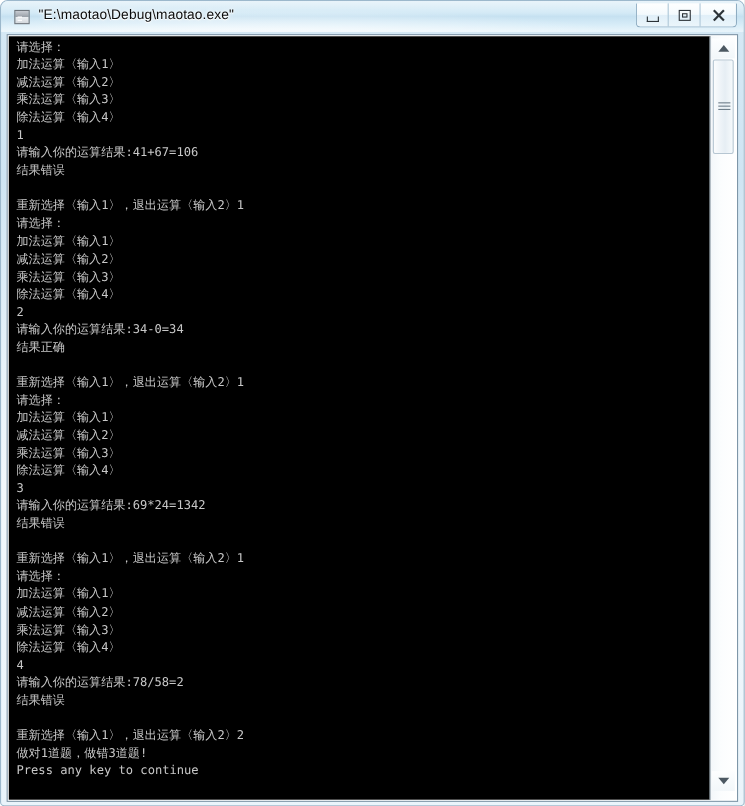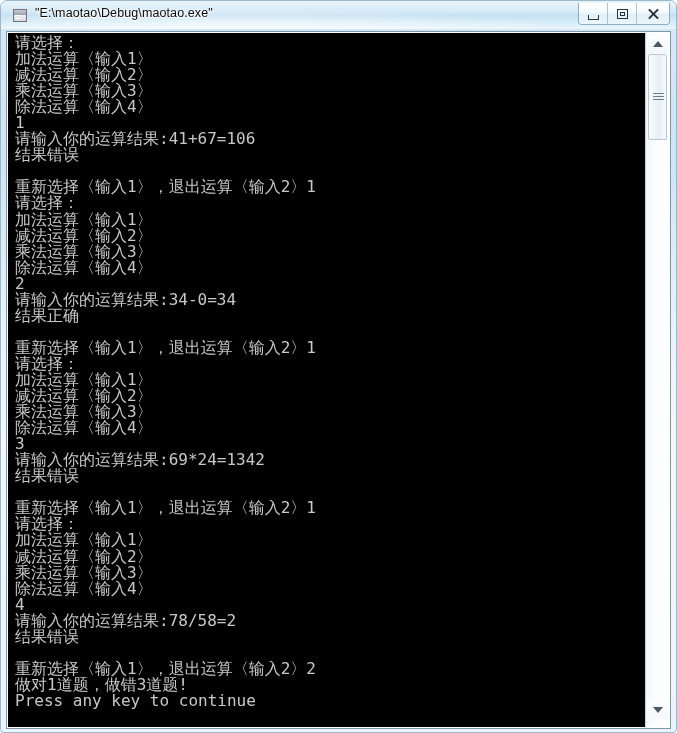--- a/index.html
+++ b/index.html
@@ -137,21 +137,21 @@
     left: 1px; top: 1px;
     width: 638px; height: 694px;
     background: #000000;
     overflow: hidden;
   }
   #console-text {
     position: absolute;
     left: 7px; top: 2px;
     margin: 0;
     font-family: "DejaVu Sans Mono", "Liberation Mono", monospace;
-    font-size: 16px;
+    font-size: 11px;
     line-height: 16.05px;
     color: #c8c8c8;
     white-space: pre;
     letter-spacing: 0px;
     font-weight: normal;
   }
 
   
   #vscroll {
     position: absolute;

